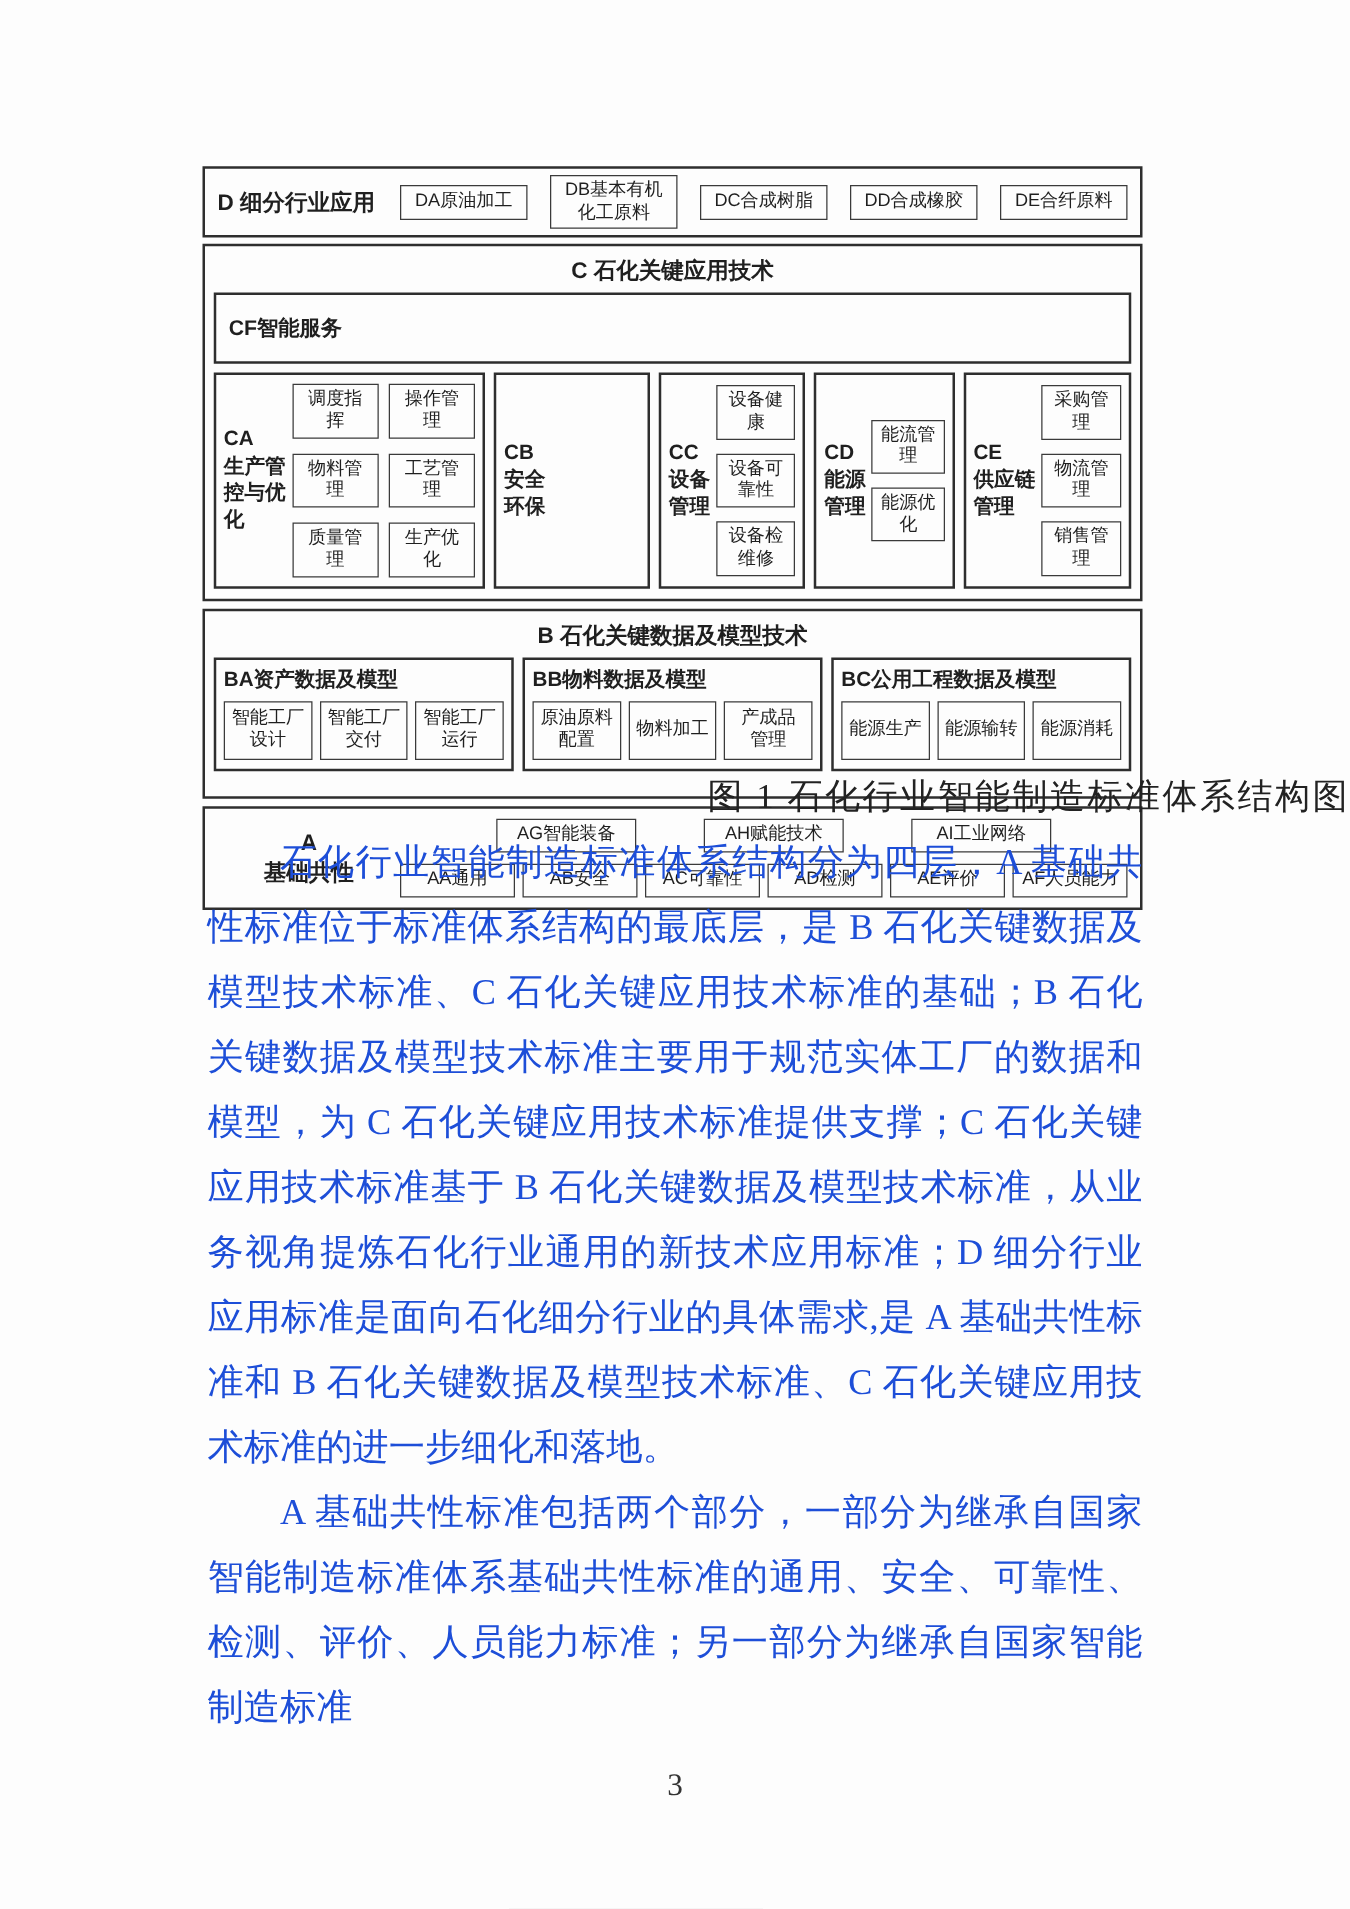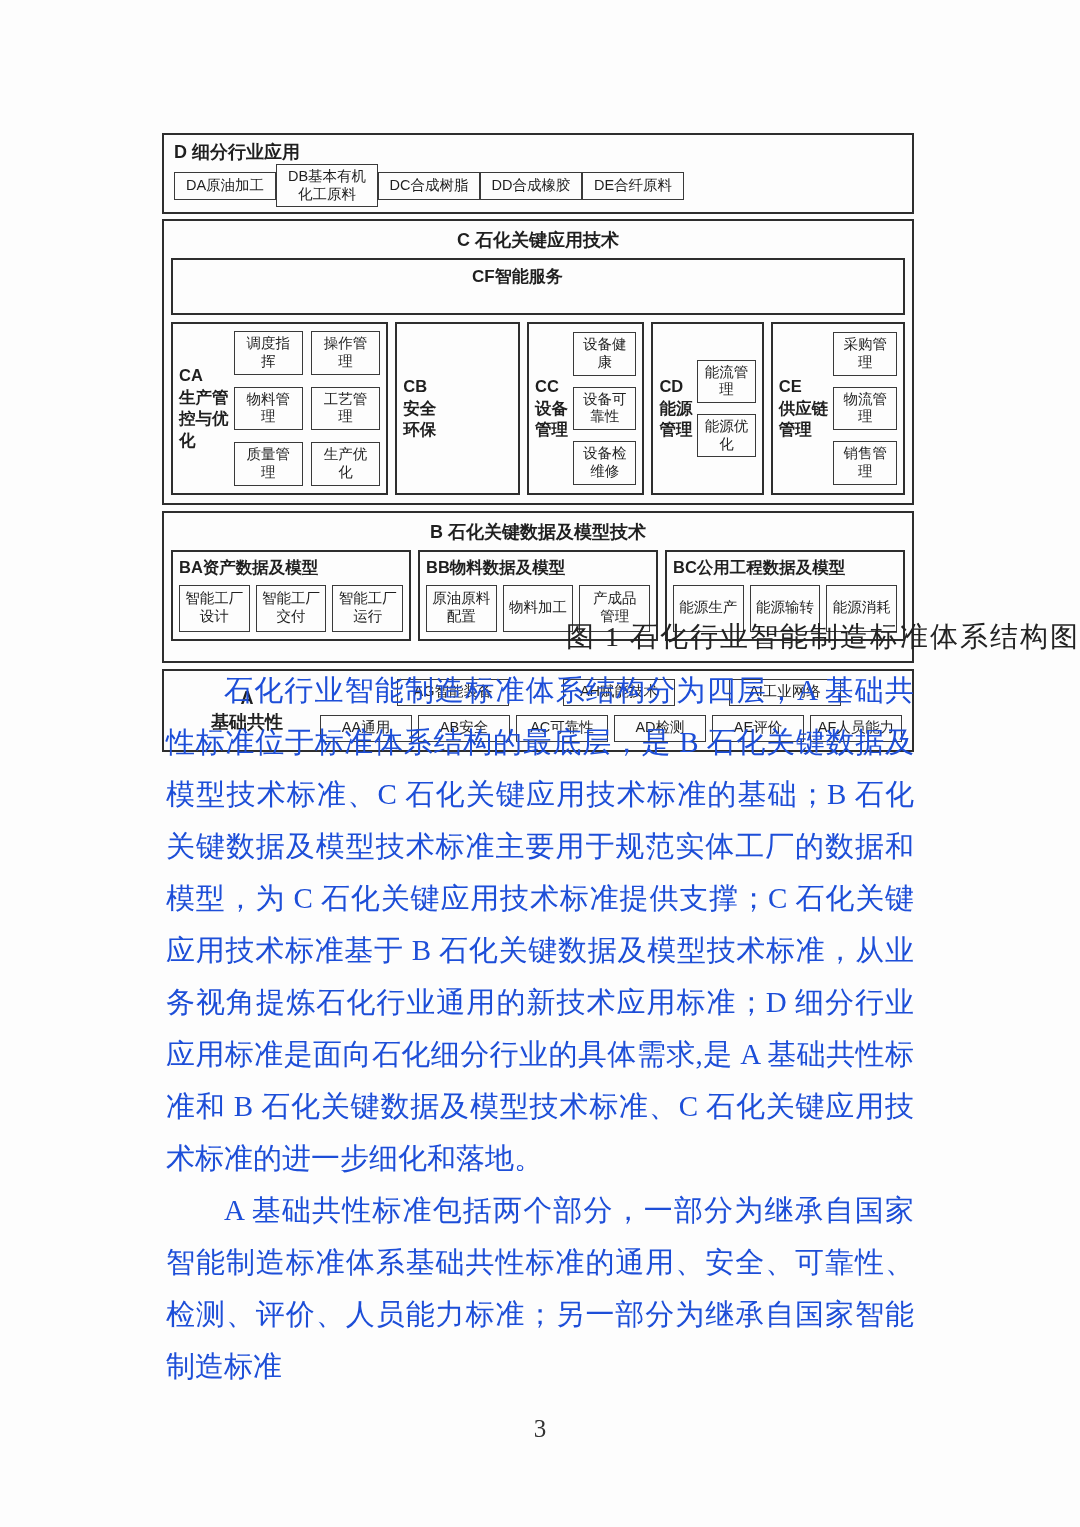--- a/index.html
+++ b/index.html
@@ -22,28 +22,28 @@
     border:1.5px solid #3a3a3a;
     display:flex;align-items:center;justify-content:center;
     text-align:center;
     font-size:14.5px;font-weight:500;line-height:1.22;
     white-space:pre-line;
     padding:3px 5px;box-sizing:border-box;
     background:#fdfdfd;
   }
   .hdr{font-weight:bold;font-size:18px;white-space:pre-line;}
   
-  .row-d{display:flex;align-items:flex-start;padding:5px 10px;min-height:47px;flex-direction:column;}
+  .row-d{display:flex;align-items:center;padding:5px 10px;min-height:47px;}
   .row-d-label{width:146px;flex-shrink:0;}
   .row-d-items{flex:1;display:flex;align-items:center;justify-content:space-between;}
   .row-d-items .item{min-width:102px;min-height:28px;}
   
   .box-c{margin-top:5px;padding:4px 7px 8px;}
   .c-title{text-align:center;font-weight:bold;font-size:18px;margin:3px 0 6px;}
-  .cf-row{border:2px solid #2e2e2e;display:flex;align-items:center;padding:5px 10px;min-height:43px;flex-direction:column;}
+  .cf-row{border:2px solid #2e2e2e;display:flex;align-items:center;padding:5px 10px;min-height:43px;}
   .cf-label{width:132px;flex-shrink:0;font-size:17px;}
   .cf-items{flex:1;display:flex;align-items:center;justify-content:space-between;}
   .cf-items .item{min-width:112px;min-height:27px;}
   .c-cols{display:flex;gap:7px;margin-top:7px;}
   .col{border:2px solid #2e2e2e;display:flex;align-items:center;padding:7px 6px;min-height:118px;box-sizing:border-box;background:#fdfdfd;}
   .col-label{flex-shrink:0;font-size:16.5px;line-height:1.32;margin-right:5px;}
   .col-items{flex:1;display:flex;flex-direction:column;justify-content:center;gap:11px;}
   .col-ca{flex:0 0 29.6%;}
   .col-cb{flex:0 0 17.0%;}
   .col-cc{flex:0 0 16.0%;}

